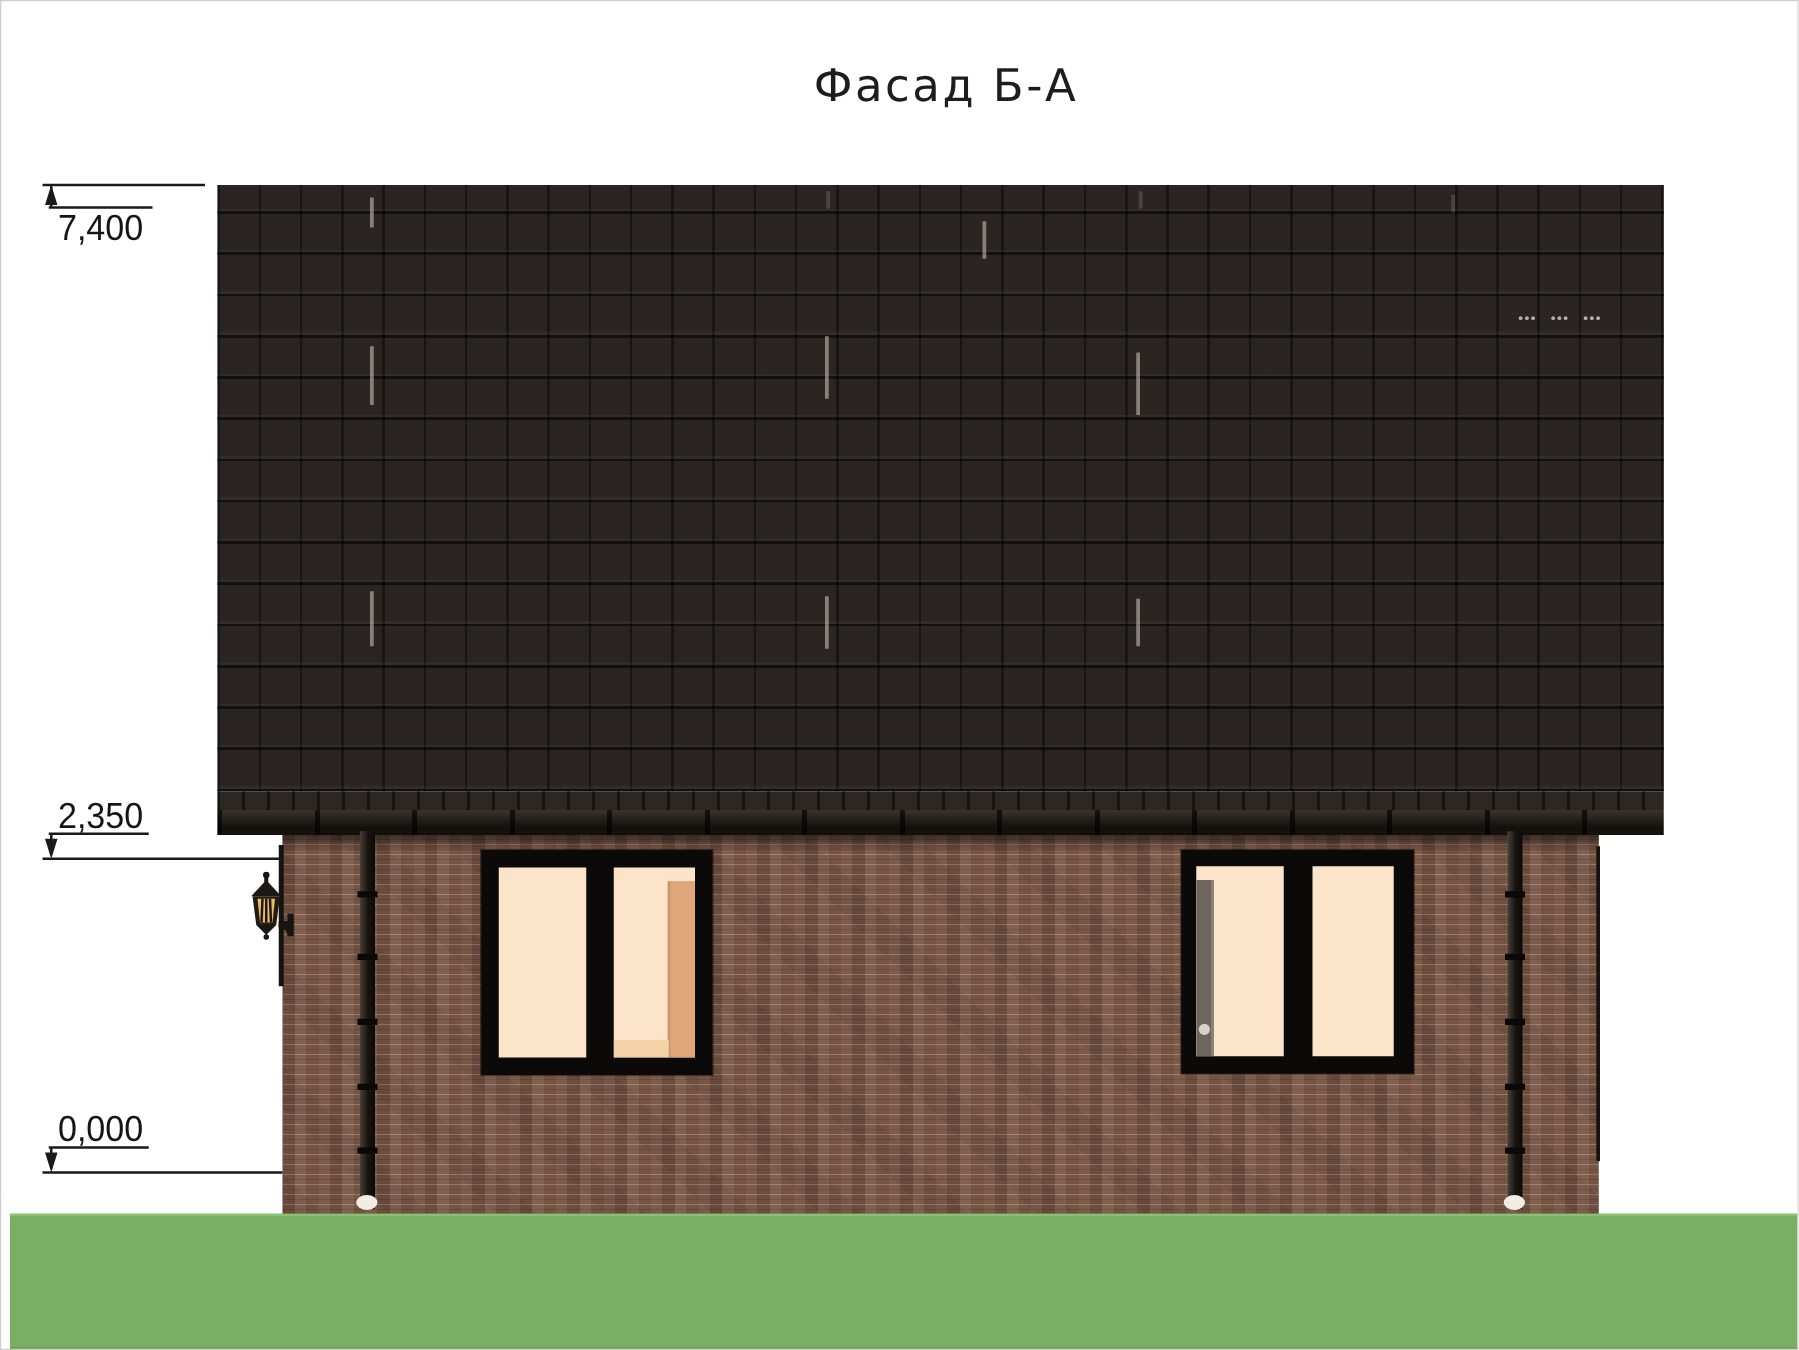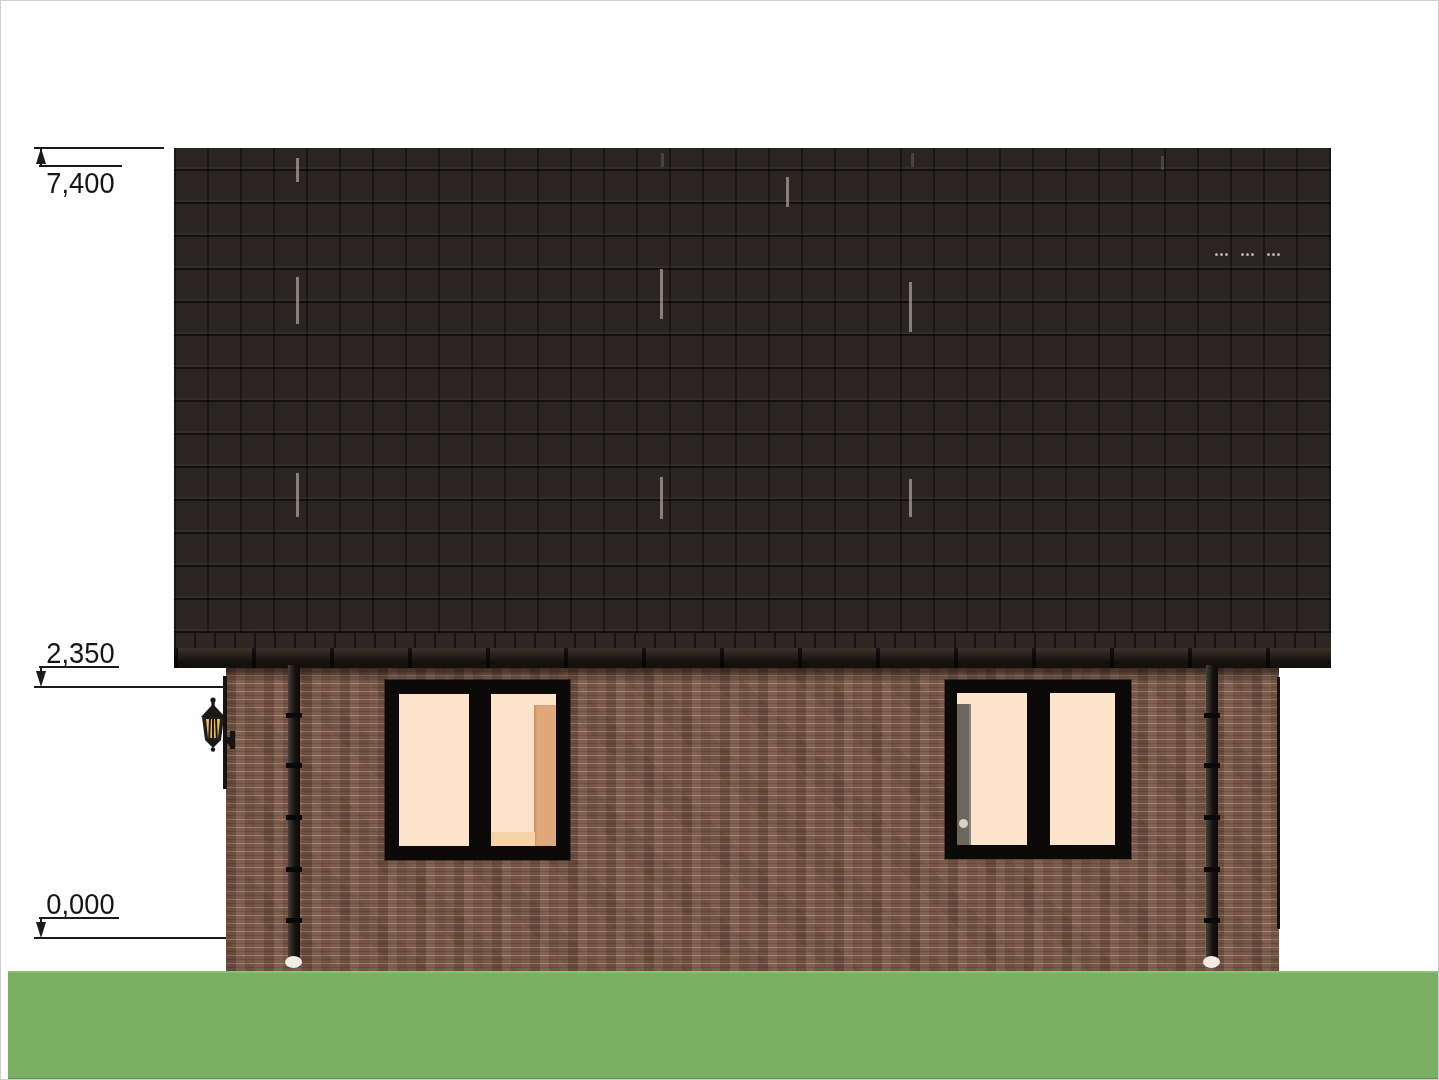--- a/index.html
+++ b/index.html
@@ -80,20 +80,21 @@
     background:var(--grass,#78af63);border-top:2px solid var(--grass_edge,#8ac073);
   }
   .grass::after{content:"";position:absolute;left:0;bottom:0;width:100%;height:3px;background:rgba(0,0,0,.18);}
   .lamp{position:absolute;left:193px;top:696px;}
 </style>
 </head>
 <body>
 
 <div class="canvas">
 
+  <h1 class="title">Фасад Б-А</h1>
 
   <div class="roof">
     <i class="streak" style="left:122px;top:10px;height:24px"></i>
     <i class="streak" style="left:122px;top:129px;height:47px"></i>
     <i class="streak" style="left:122px;top:325px;height:44px"></i>
     <i class="streak" style="left:486px;top:121px;height:50px"></i>
     <i class="streak" style="left:486px;top:329px;height:42px"></i>
     <i class="streak" style="left:612px;top:29px;height:30px"></i>
     <i class="streak" style="left:735px;top:134px;height:50px"></i>
     <i class="streak" style="left:735px;top:331px;height:38px"></i>

